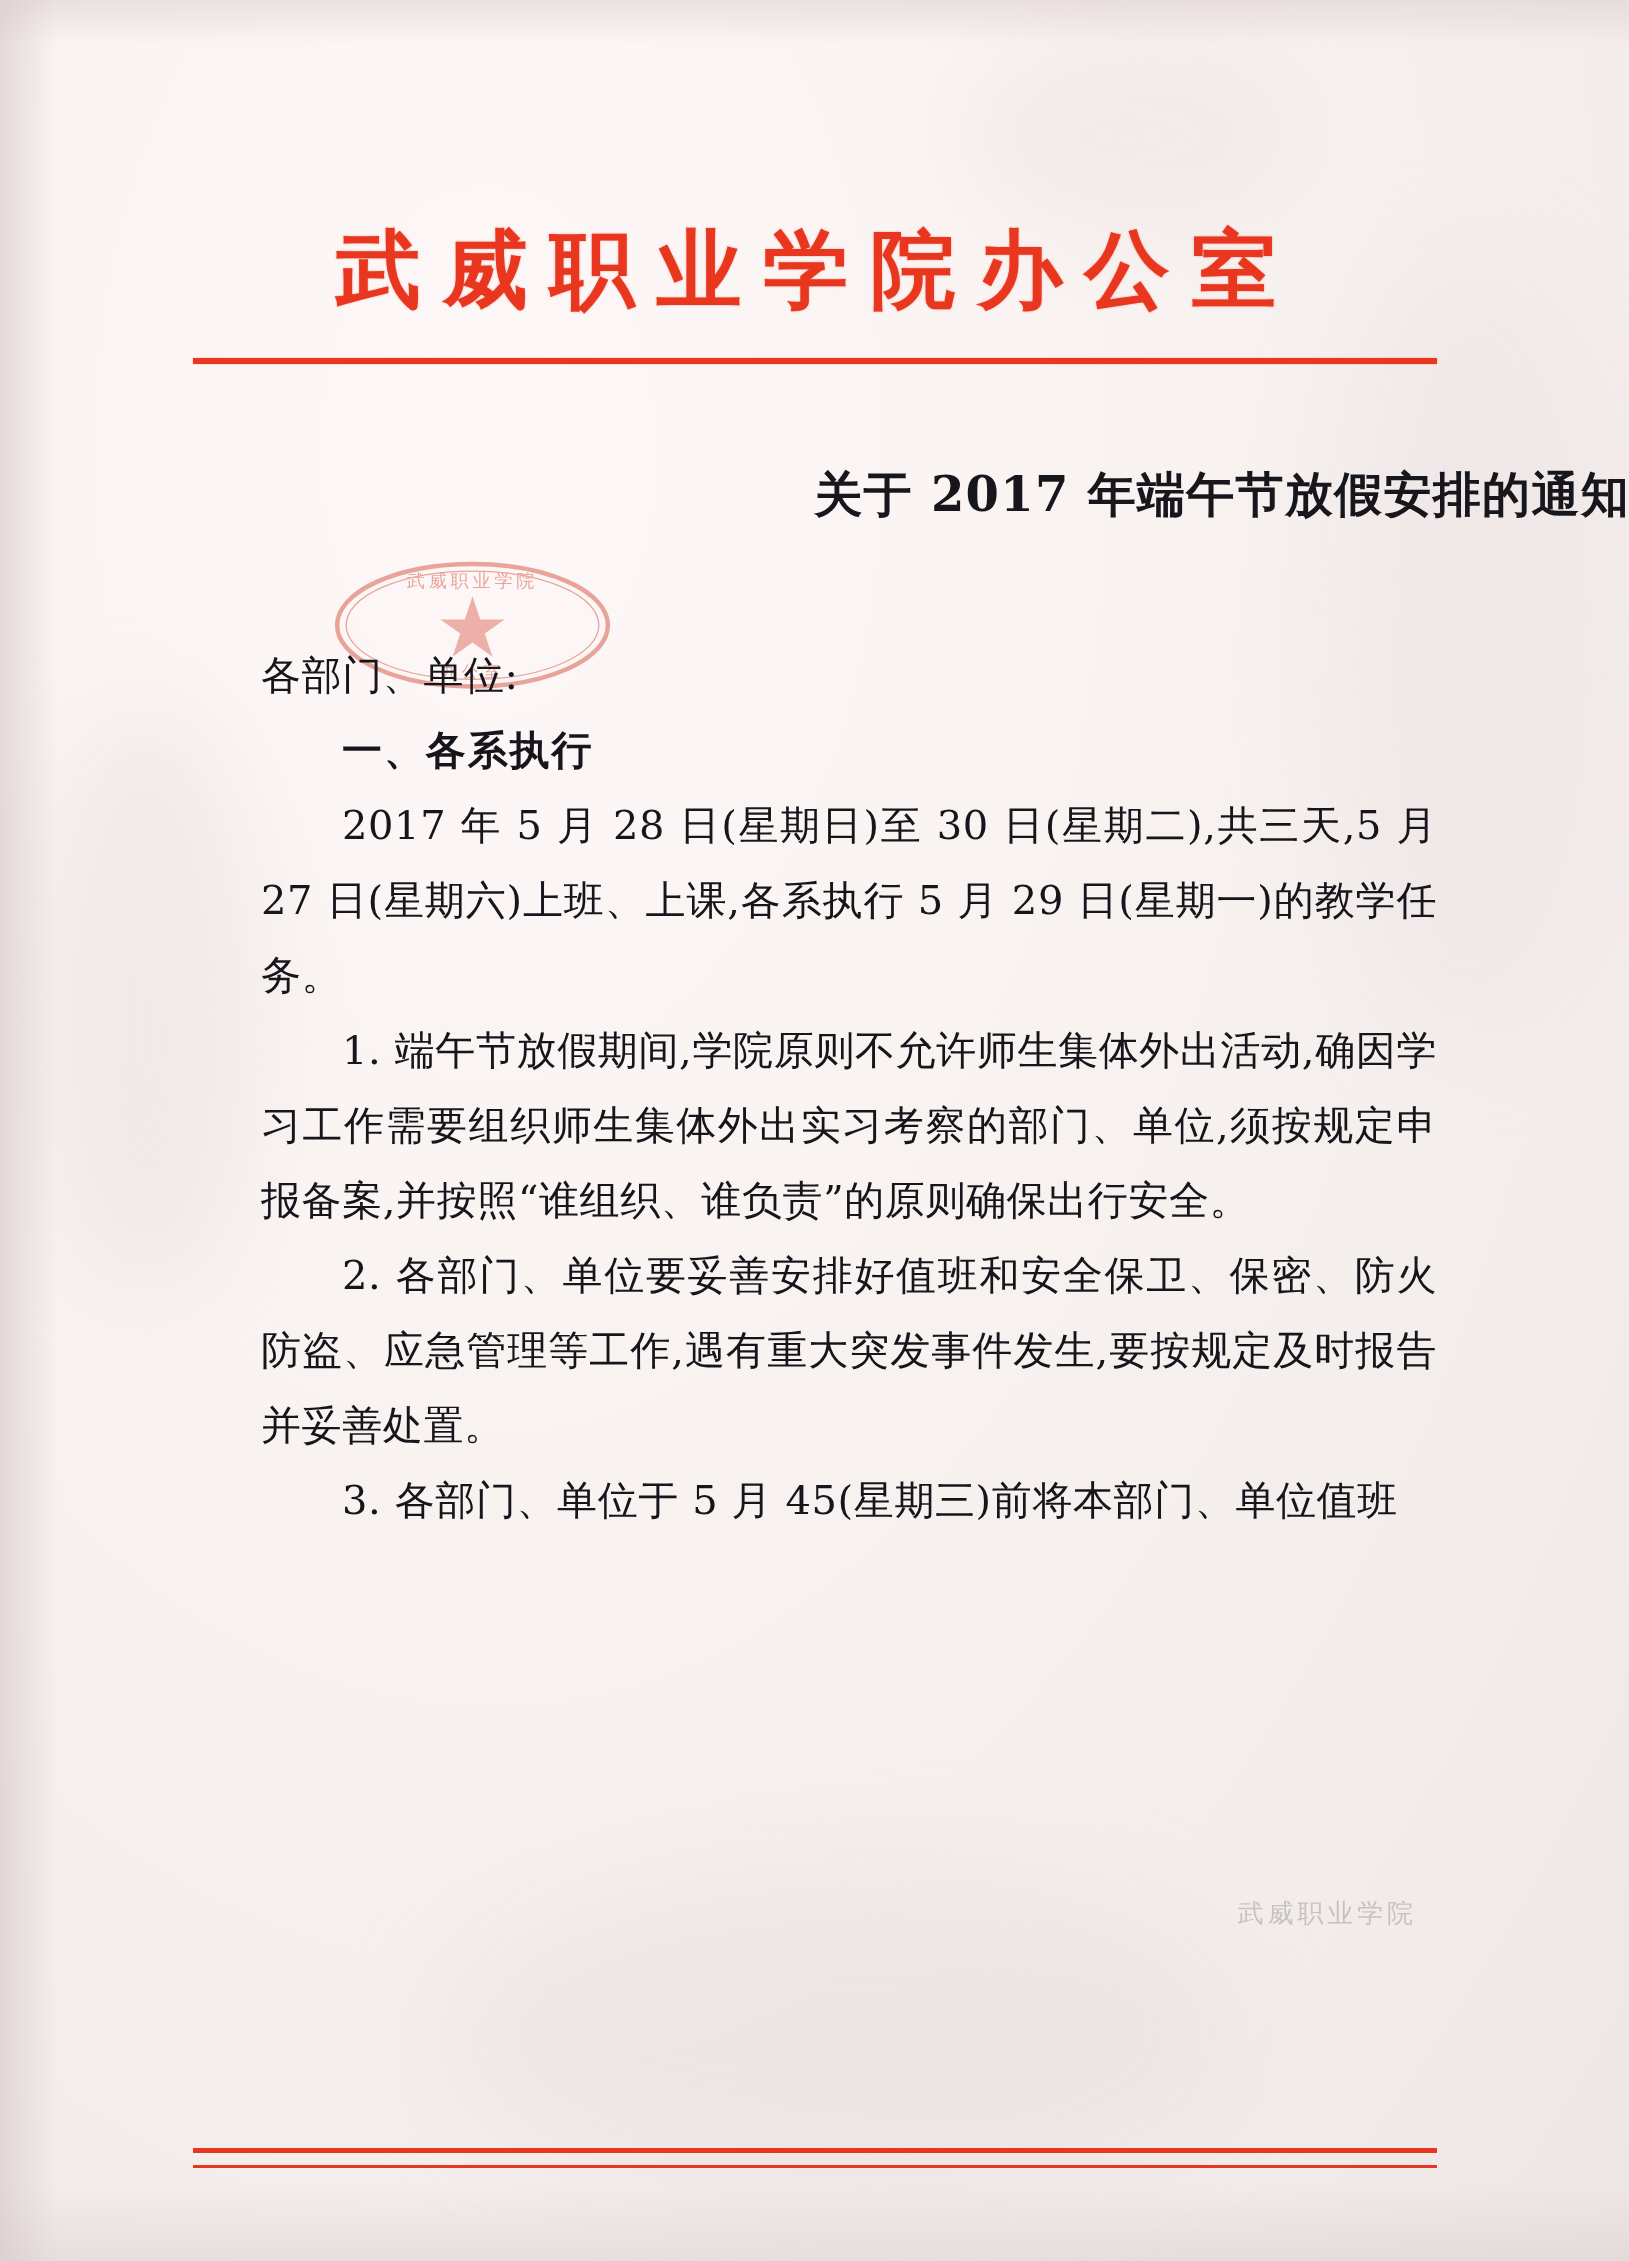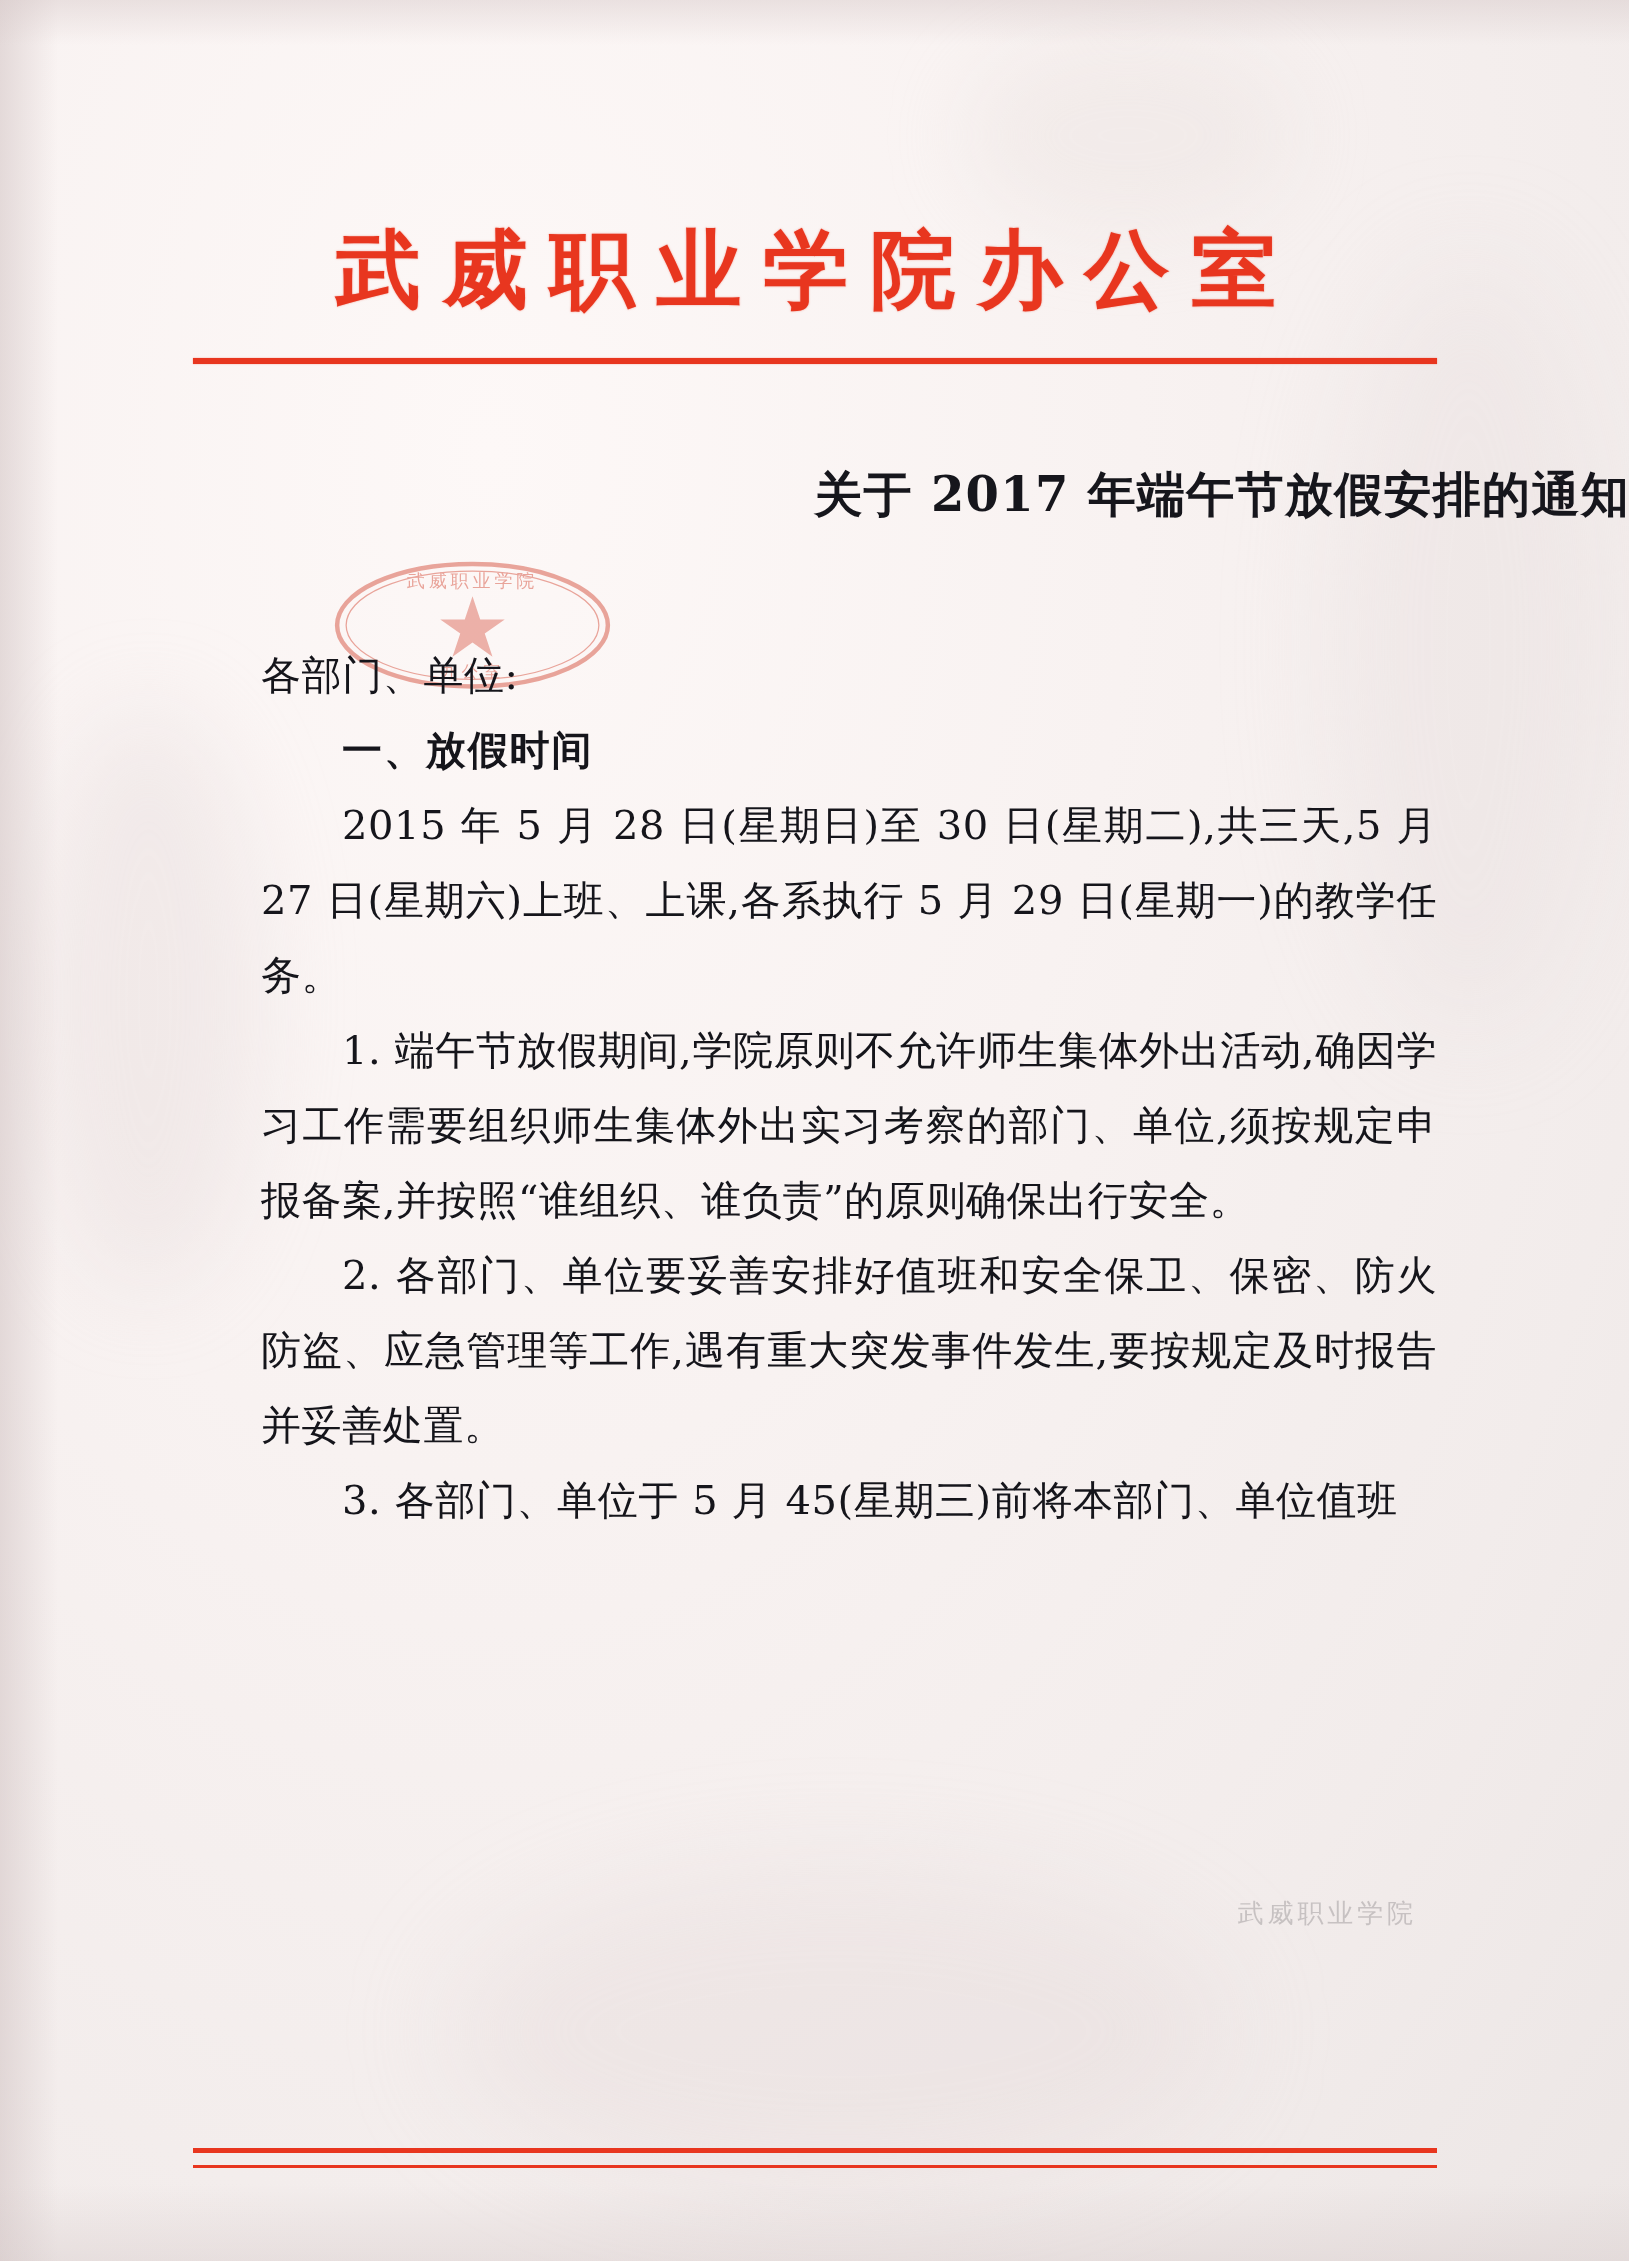--- a/index.html
+++ b/index.html
@@ -187,22 +187,22 @@
   <svg class="seal" viewBox="0 0 470 215">
     <ellipse cx="235" cy="107" rx="210" ry="95" fill="none" stroke="#d2402c" stroke-width="7"></ellipse>
     <ellipse cx="235" cy="107" rx="196" ry="84" fill="none" stroke="#d2402c" stroke-width="2"></ellipse>
     <polygon points="235,62 247,98 285,98 254,120 266,156 235,134 204,156 216,120 185,98 223,98" fill="#d2402c" opacity="0.85"></polygon>
     <text x="235" y="48" text-anchor="middle" font-family="DejaVu Serif, serif" font-size="28" fill="#d2402c" letter-spacing="6">武威职业学院</text>
     <text x="235" y="188" text-anchor="middle" font-family="DejaVu Serif, serif" font-size="26" fill="#d2402c" letter-spacing="8">办公室</text>
   </svg>
 
   <div class="body-text">
     <p>各部门、单位:</p>
-    <p class="heading">一、放假时间</p>
-    <p class="indent">2015 年 5 月 28 日(星期日)至 30 日(星期二),共三天,5 月 27 日(星期六)上班、上课,各系执行 5 月 29 日(星期一)的教学任务。</p>
+    <p class="heading">一、各系执行</p>
+    <p class="indent">2017 年 5 月 28 日(星期日)至 30 日(星期二),共三天,5 月 27 日(星期六)上班、上课,各系执行 5 月 29 日(星期一)的教学任务。</p>
     <p class="indent">1. 端午节放假期间,学院原则不允许师生集体外出活动,确因学习工作需要组织师生集体外出实习考察的部门、单位,须按规定申报备案,并按照“谁组织、谁负责”的原则确保出行安全。</p>
     <p class="indent">2. 各部门、单位要妥善安排好值班和安全保卫、保密、防火防盗、应急管理等工作,遇有重大突发事件发生,要按规定及时报告并妥善处置。</p>
     <p class="indent">3. 各部门、单位于 5 月 45(星期三)前将本部门、单位值班</p>
   </div>
 
   <div class="faint-mark">武威职业学院</div>
 
   <div class="rule-bottom-1"></div>
   <div class="rule-bottom-2"></div>
 

